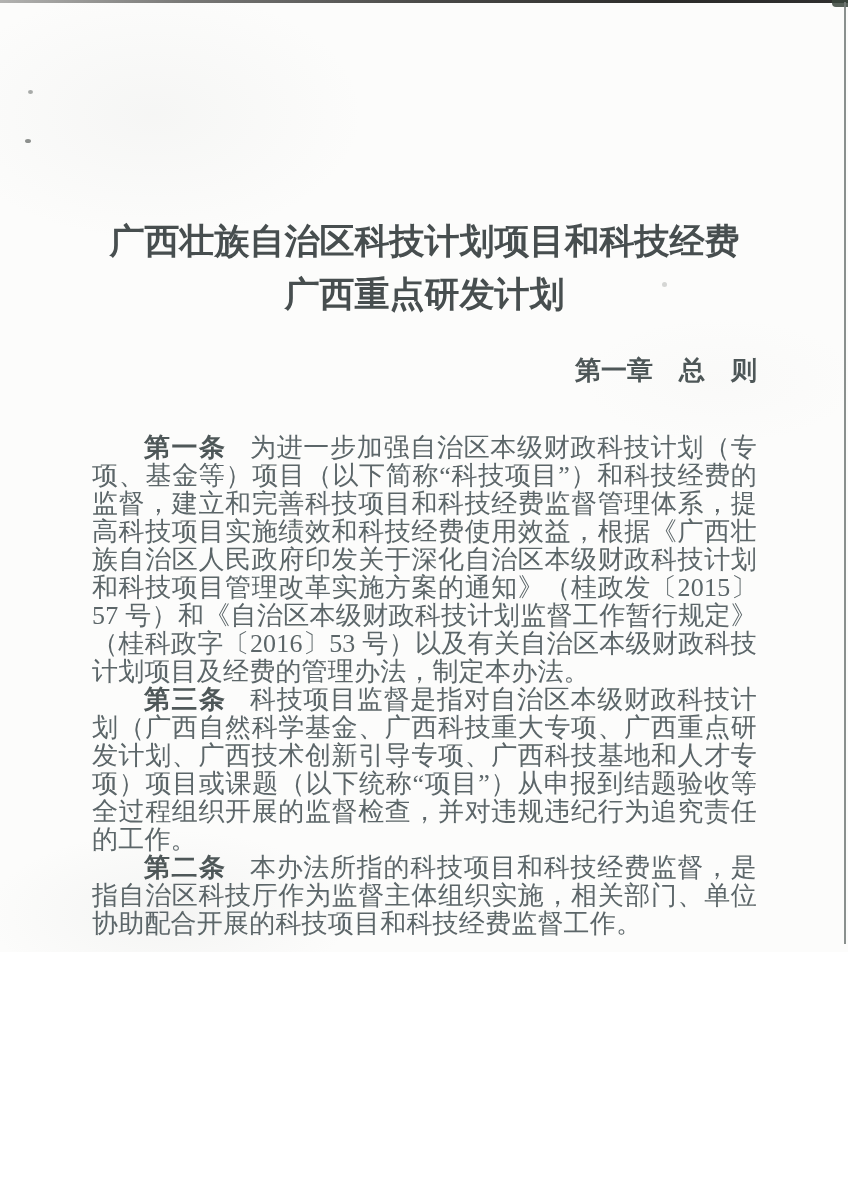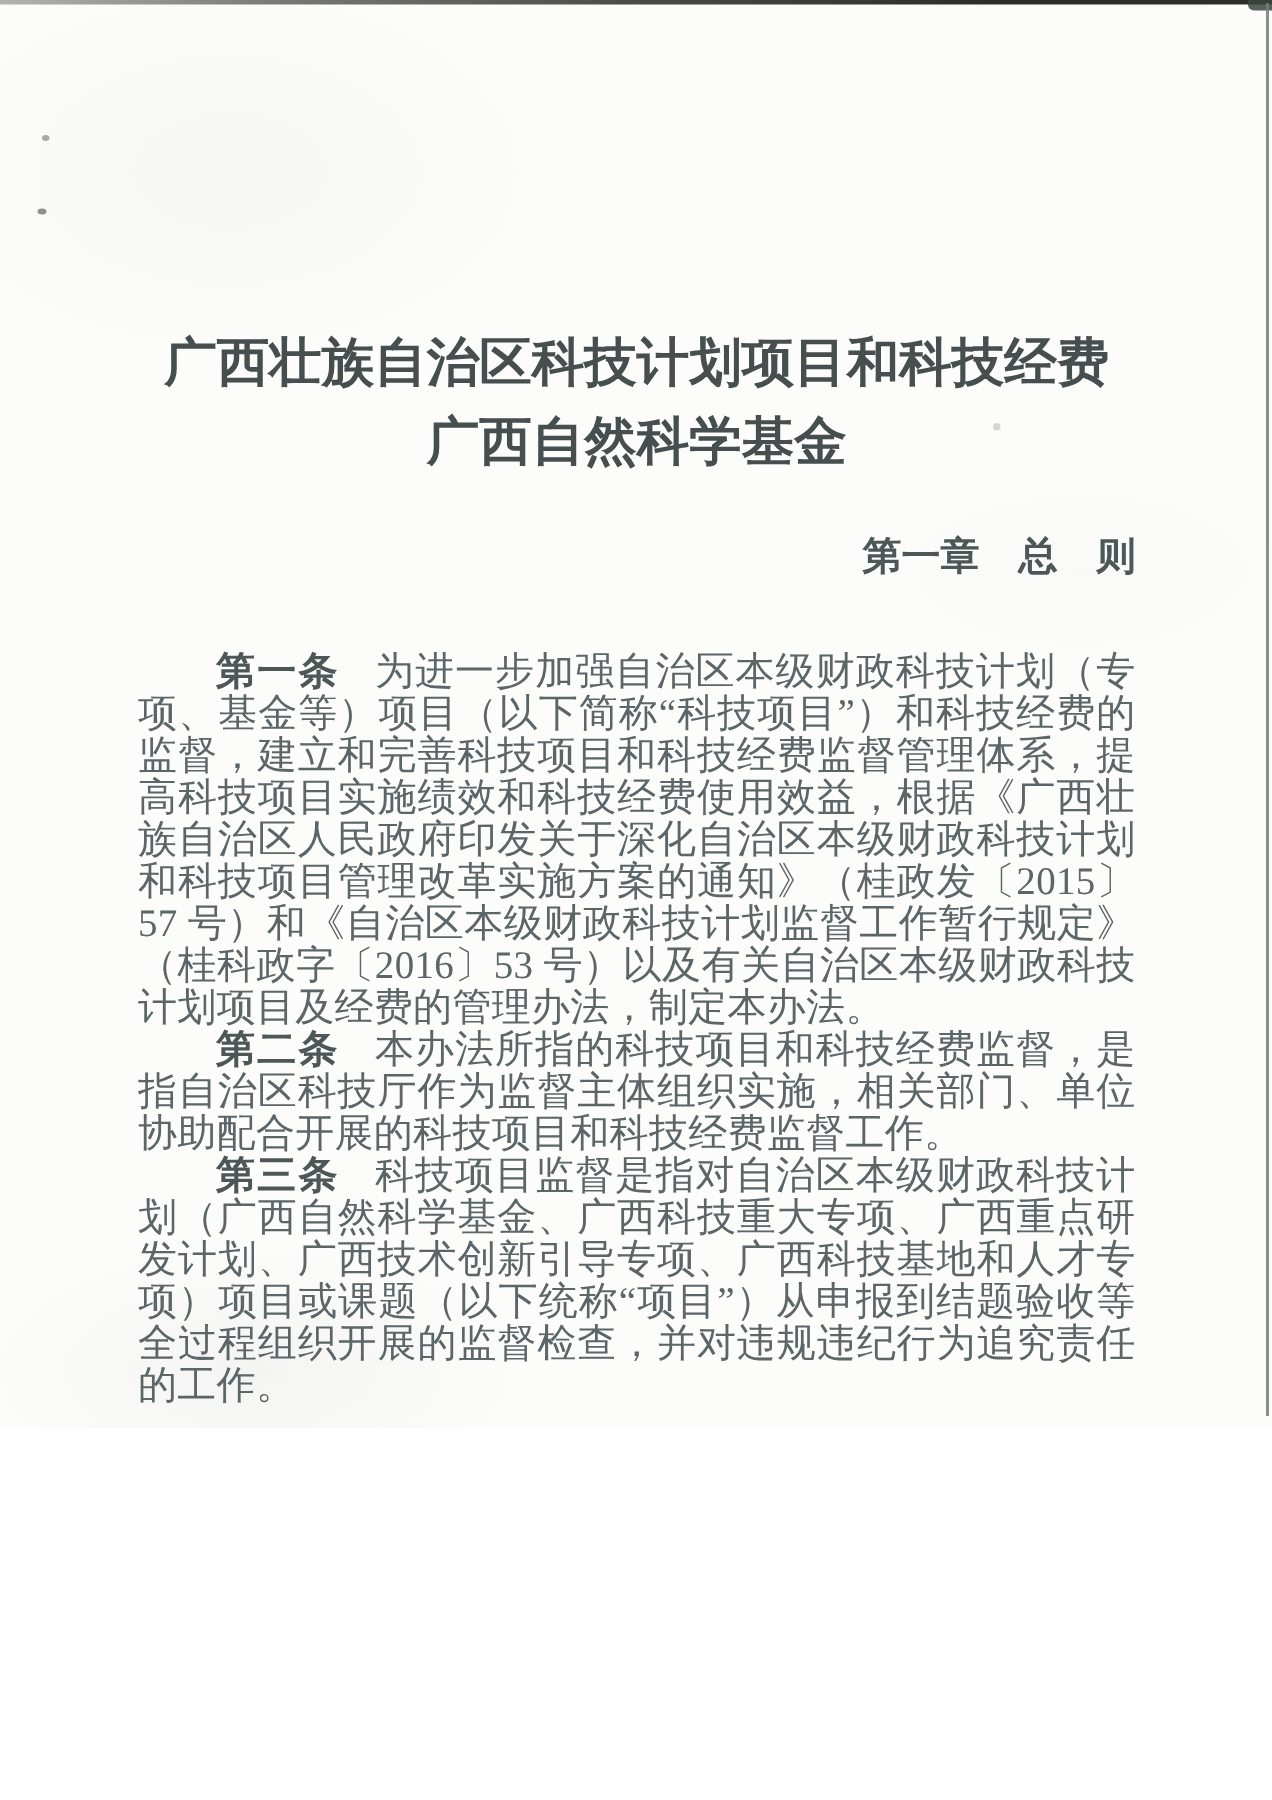--- a/index.html
+++ b/index.html
@@ -94,28 +94,28 @@
   <div class="art-bottom"></div>
   <div class="art-bottom2"></div>
   <div class="speck s1"></div>
   <div class="speck s2"></div>
   <div class="speck s3"></div>
   <div class="speck s4"></div>
 
   <div class="doc">
     <h1 class="title">
       <span>广西壮族自治区科技计划项目和科技经费</span><br>
-      <span>广西自然科学基金</span>
+      <span>广西重点研发计划</span>
     </h1>
 
     <h2 class="chapter">第一章　总　则</h2>
 
     <div class="articles">
   <p class="article"><span class="lead">第一条</span><span>为进一步加强自治区本级财政科技计划（专项、基金等）项目（以下简称“科技项目”）和科技经费的监督，建立和完善科技项目和科技经费监督管理体系，提高科技项目实施绩效和科技经费使用效益，根据《广西壮族自治区人民政府印发关于深化自治区本级财政科技计划和科技项目管理改革实施方案的通知》（桂政发〔2015〕57 号）和《自治区本级财政科技计划监督工作暂行规定》（桂科政字〔2016〕53 号）以及有关自治区本级财政科技计划项目及经费的管理办法，制定本办法。</span></p>
 
+  <p class="article"><span class="lead">第三条</span><span>科技项目监督是指对自治区本级财政科技计划（广西自然科学基金、广西科技重大专项、广西重点研发计划、广西技术创新引导专项、广西科技基地和人才专项）项目或课题（以下统称“项目”）从申报到结题验收等全过程组织开展的监督检查，并对违规违纪行为追究责任的工作。</span></p>
+
   <p class="article"><span class="lead">第二条</span><span>本办法所指的科技项目和科技经费监督，是指自治区科技厅作为监督主体组织实施，相关部门、单位协助配合开展的科技项目和科技经费监督工作。</span></p>
-
-  <p class="article"><span class="lead">第三条</span><span>科技项目监督是指对自治区本级财政科技计划（广西自然科学基金、广西科技重大专项、广西重点研发计划、广西技术创新引导专项、广西科技基地和人才专项）项目或课题（以下统称“项目”）从申报到结题验收等全过程组织开展的监督检查，并对违规违纪行为追究责任的工作。</span></p>
 </div>
   </div>
 
   <div class="page-number">— 3 —</div>
 </div>
 
 </body></html>

